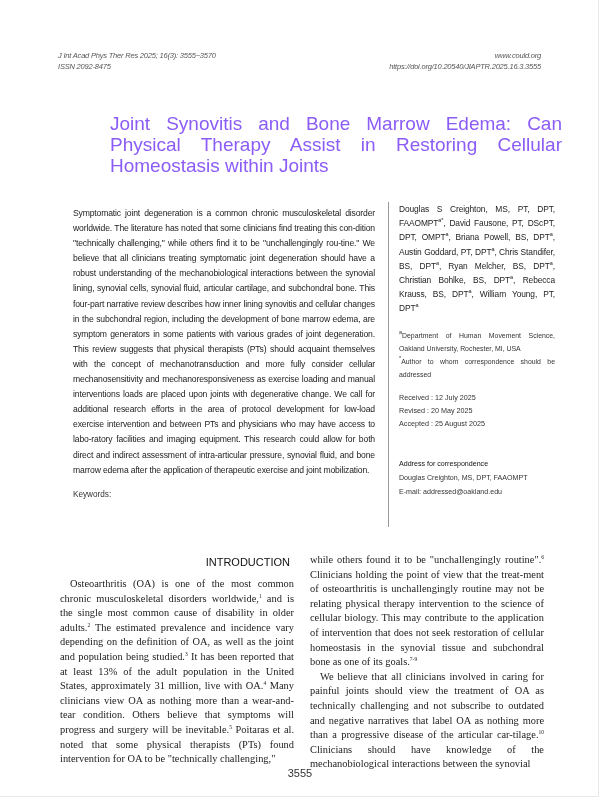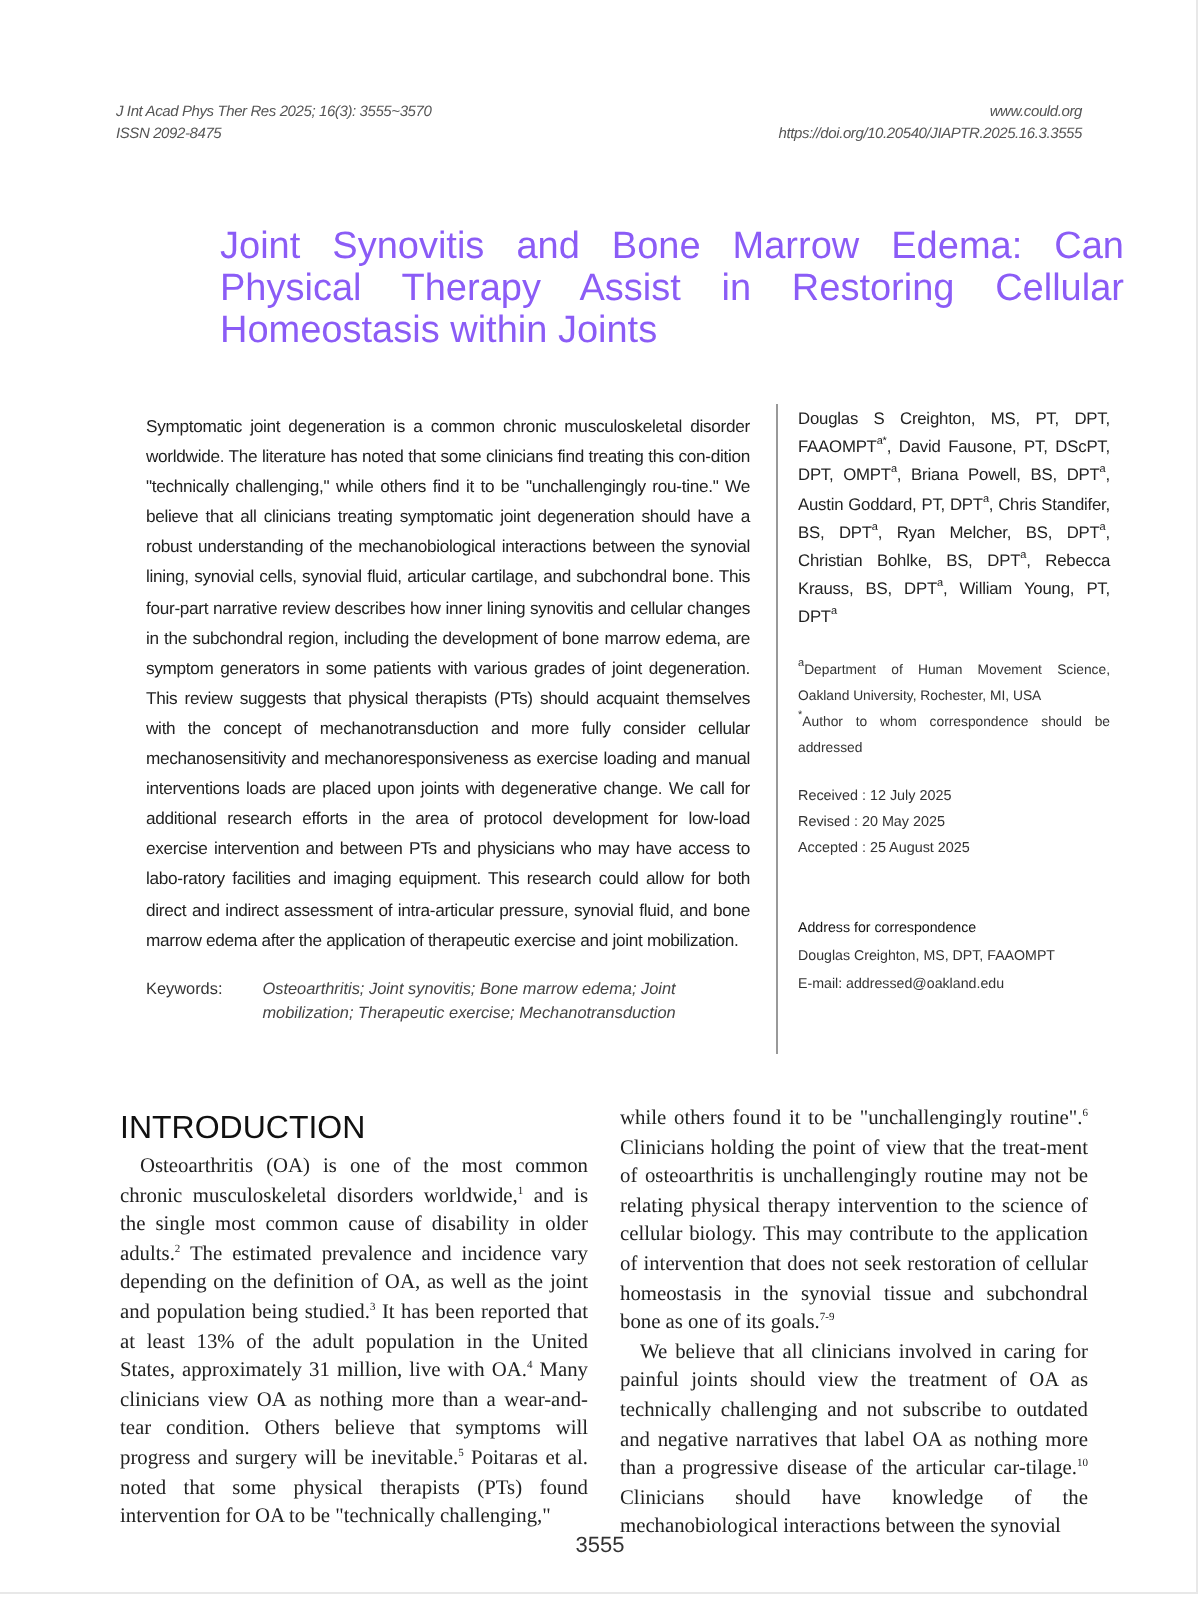--- a/index.html
+++ b/index.html
@@ -4,29 +4,29 @@
 <style>
   html, body { margin: 0; padding: 0; background: #ffffff; }
   body { width: 600px; height: 800px; position: relative; overflow: hidden; color: #111; }
   .page { position: absolute; left: 0; top: 0; width: 598px; height: 796px; border-right: 1px solid #e8e8e8; border-bottom: 1px solid #e8e8e8; }
   .hdr { position: absolute; font-family: "Liberation Sans", sans-serif; font-style: italic; font-size: 7.5px; color: #555; line-height: 11px; letter-spacing: -0.2px; }
   .hdr-left { left: 58px; top: 50px; }
   .hdr-right { right: 57px; top: 50px; text-align: right; }
   .title { position: absolute; left: 74px; top: 113px; width: 452px; font-family: "Liberation Sans", sans-serif; font-size: 19px; line-height: 21px; text-align: justify; text-align-last: left; color: #8b5cf6; margin-left: 36px; }
   .abstract { position: absolute; left: 73px; top: 206px; width: 302px; font-family: "Liberation Sans", sans-serif; font-size: 8.6px; line-height: 15.1px; text-align: justify; color: #222; letter-spacing: -0.15px; }
   .keywords { position: absolute; left: 73px; top: 489px; width: 310px; font-family: "Liberation Sans", sans-serif; font-size: 8.2px; line-height: 12px; color: #333; display: flex; }
-  .keywords .kw-label { white-space: nowrap; margin-right: 20px; }
+  .keywords .kw-label { white-space: nowrap; margin-right: 4px; }
   .keywords .kw-list { font-style: italic; color: #444; }
   .side { position: absolute; left: 388px; top: 202px; width: 156px; padding-left: 10px; border-left: 1.5px solid #999; height: 325px; font-family: "Liberation Sans", sans-serif; }
   .authors { font-size: 8.4px; line-height: 14.2px; text-align: justify; color: #222; letter-spacing: -0.1px; }
   .affil { margin-top: 13px; font-size: 6.9px; line-height: 13px; color: #333; text-align: justify; }
   .dates { margin-top: 10px; font-size: 7.2px; line-height: 13.2px; color: #333; }
   .corr { margin-top: 28px; font-size: 7.1px; line-height: 13.8px; color: #333; text-align: justify; }
   .corr .corr-title { color: #111; }
-  .section-heading { position: absolute; left: 60px; top: 556px; width: 230px; text-align: left; font-family: "Liberation Sans", sans-serif; font-size: 16px; color: #111; }
+  .section-heading { position: absolute; left: 60px; top: 556px; width: 230px; text-align: right; font-family: "Liberation Sans", sans-serif; font-size: 11px; color: #111; }
   .col { position: absolute; font-family: "Liberation Serif", serif; font-size: 10.4px; line-height: 14.6px; text-align: justify; color: #222; }
   .col-left { left: 60px; top: 577px; width: 234px; }
   .col-right { left: 310px; top: 553px; width: 234px; }
   .col p { margin: 0; }
   .indent { text-indent: 10px; }
   sup { font-size: 5.5px; line-height: 0; vertical-align: 4px; }
   .page-number { position: absolute; left: 0; width: 600px; top: 767px; text-align: center; font-family: "Liberation Sans", sans-serif; font-size: 11px; color: #333; }
 </style>
 </head>
 <body>
@@ -41,21 +41,20 @@
     <div>www.could.org</div>
     <div>https://doi.org/10.20540/JIAPTR.2025.16.3.3555</div>
   </div>
 
   <div class="title">Joint Synovitis and Bone Marrow Edema: Can Physical Therapy Assist in Restoring Cellular Homeostasis within Joints</div>
 
   <div class="abstract">Symptomatic joint degeneration is a common chronic musculoskeletal disorder worldwide. The literature has noted that some clinicians find treating this con-dition "technically challenging," while others find it to be "unchallengingly rou-tine." We believe that all clinicians treating symptomatic joint degeneration should have a robust understanding of the mechanobiological interactions between the synovial lining, synovial cells, synovial fluid, articular cartilage, and subchondral bone. This four-part narrative review describes how inner lining synovitis and cellular changes in the subchondral region, including the development of bone marrow edema, are symptom generators in some patients with various grades of joint degeneration. This review suggests that physical therapists (PTs) should acquaint themselves with the concept of mechanotransduction and more fully consider cellular mechanosensitivity and mechanoresponsiveness as exercise loading and manual interventions loads are placed upon joints with degenerative change. We call for additional research efforts in the area of protocol development for low-load exercise intervention and between PTs and physicians who may have access to labo-ratory facilities and imaging equipment. This research could allow for both direct and indirect assessment of intra-articular pressure, synovial fluid, and bone marrow edema after the application of therapeutic exercise and joint mobilization.</div>
 
   <div class="keywords">
     <span class="kw-label">Keywords:</span>
-    <span class="kw-list">Osteoarthritis; Joint synovitis; Bone marrow edema; Joint mobilization; Therapeutic exercise; Mechanotransduction</span>
   </div>
 
   <div class="side">
     <div class="authors" id="authors">Douglas S Creighton, MS, PT, DPT, FAAOMPT<sup>a*</sup>, David Fausone, PT, DScPT, DPT, OMPT<sup>a</sup>, Briana Powell, BS, DPT<sup>a</sup>, Austin Goddard, PT, DPT<sup>a</sup>, Chris Standifer, BS, DPT<sup>a</sup>, Ryan Melcher, BS, DPT<sup>a</sup>, Christian Bohlke, BS, DPT<sup>a</sup>, Rebecca Krauss, BS, DPT<sup>a</sup>, William Young, PT, DPT<sup>a</sup></div>
     <div class="affil">
       <div id="affil"><sup>a</sup>Department of Human Movement Science, Oakland University, Rochester, MI, USA</div>
       <div id="corrnote"><sup>*</sup>Author to whom correspondence should be addressed</div>
     </div>
     <div class="dates">
       <div>Received : 12 July 2025</div>

